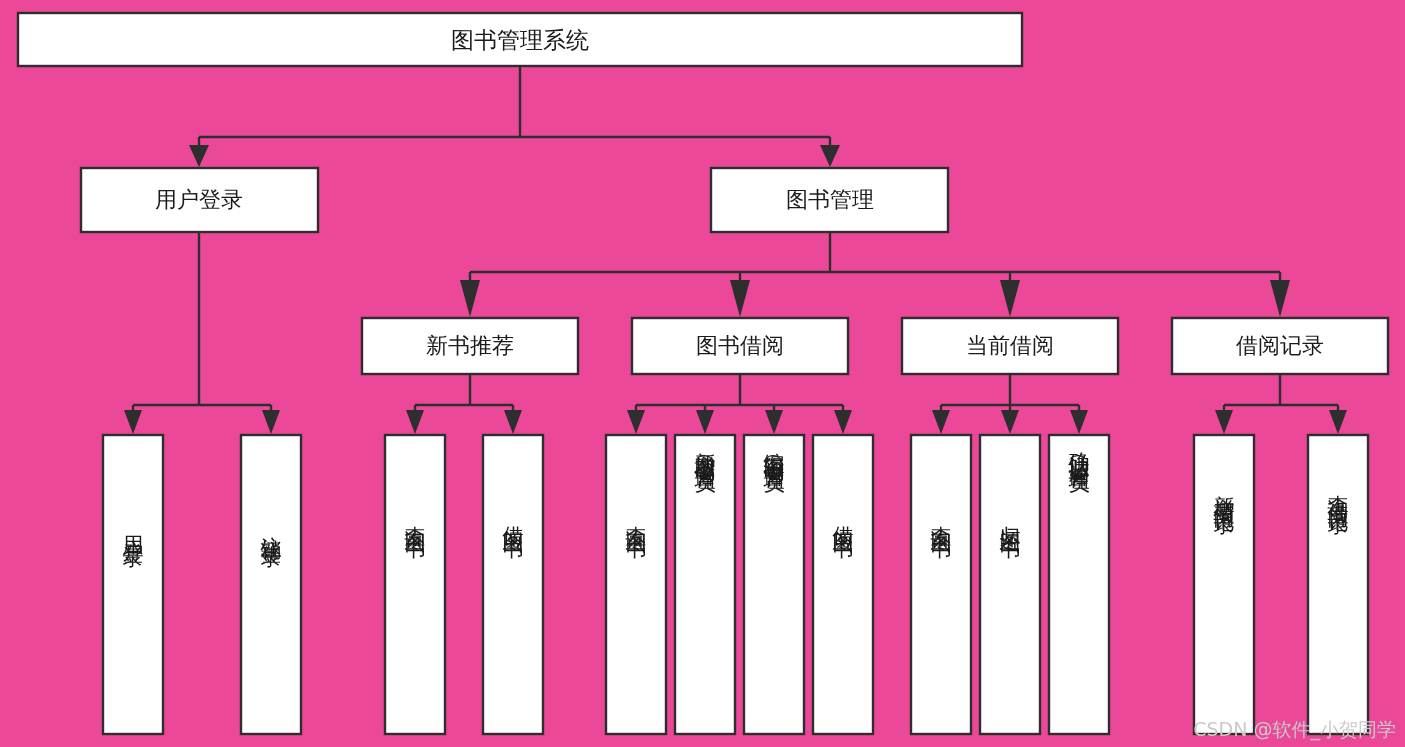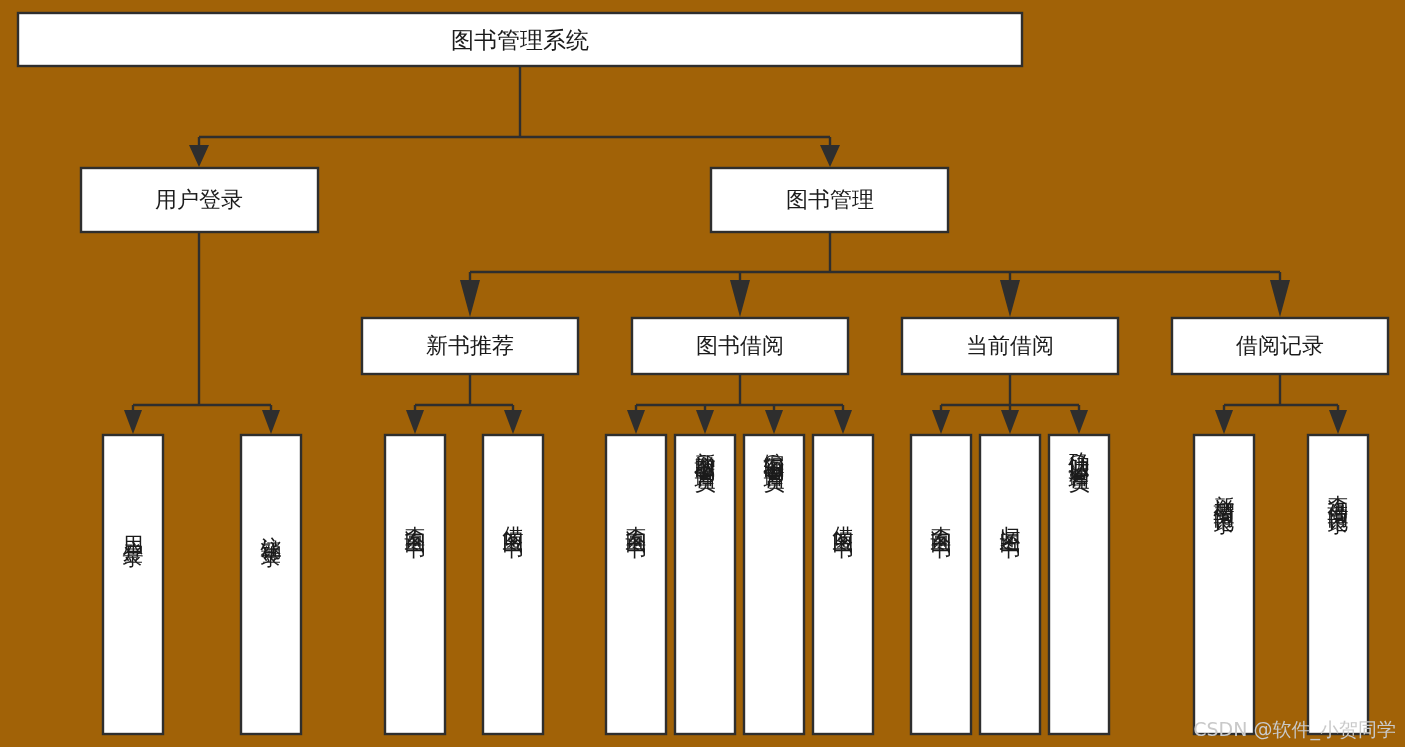--- a/index.html
+++ b/index.html
@@ -10,21 +10,21 @@
   body {
     width: 1405px;
     height: 747px;
     overflow: hidden;
     font-family: "DejaVu Sans", "Liberation Sans", sans-serif;
   }
   #diagram-root {
     position: relative;
     width: 1405px;
     height: 747px;
-    background: #a16207;
+    background: #ec4899;
   }
   svg#tree-canvas {
     position: absolute;
     left: 0;
     top: 0;
     width: 1405px;
     height: 747px;
     display: block;
   }
   .node-box {

